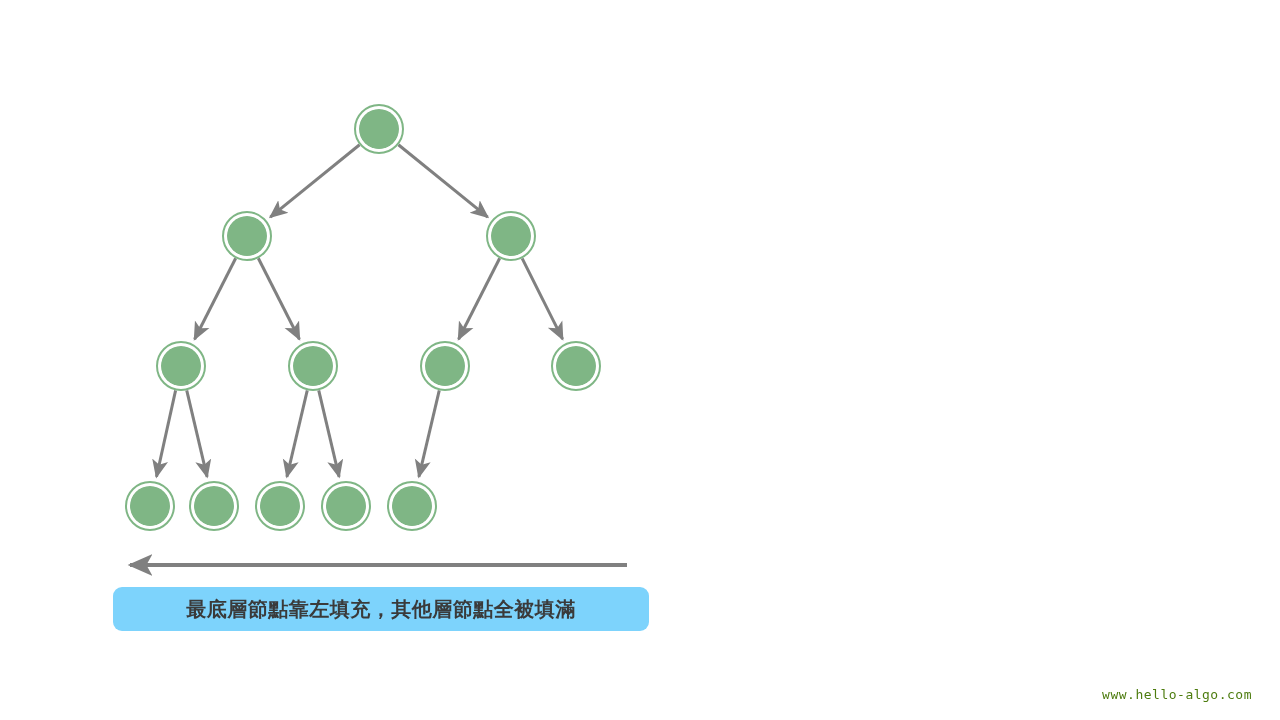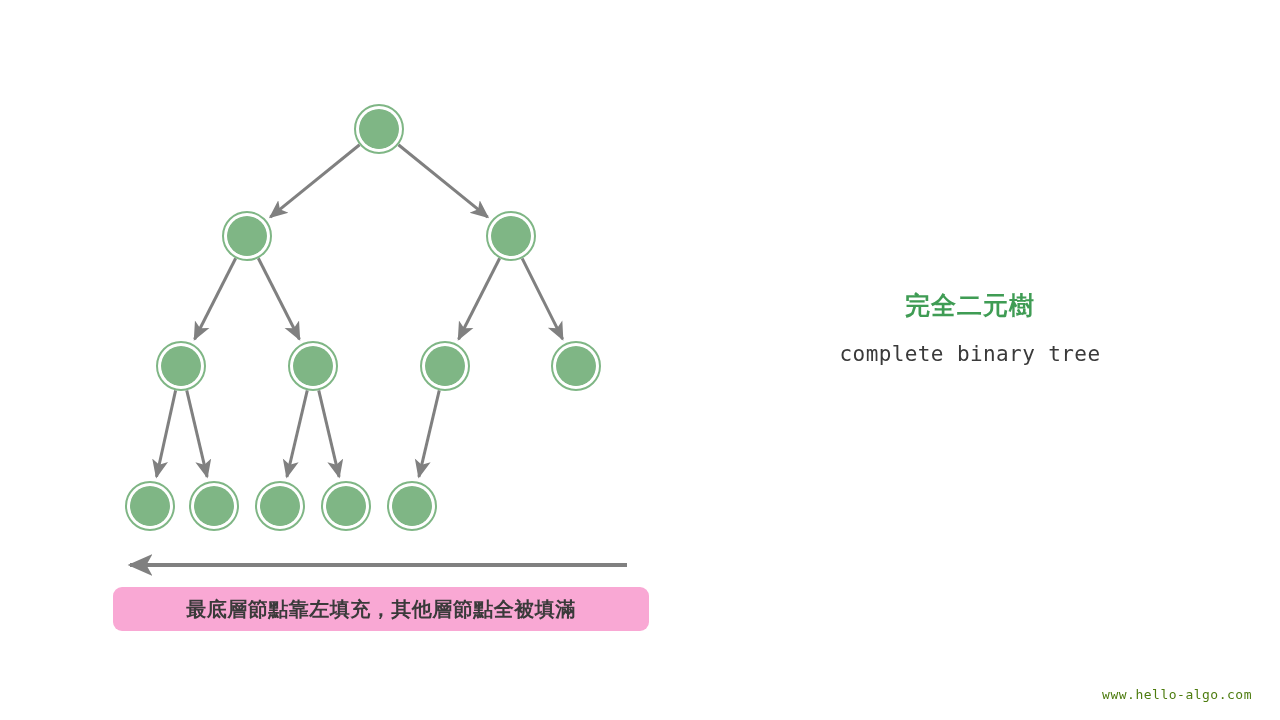--- a/index.html
+++ b/index.html
@@ -47,21 +47,21 @@
     color: #3a3a3a;
     margin-top: 21px;
     letter-spacing: 0.4px;
   }
   .caption-box {
     position: absolute;
     left: 113px;
     top: 587px;
     width: 536px;
     height: 44px;
-    background: #f9a8d4;
+    background: #7dd3fc;
     border-radius: 9px;
     display: flex;
     align-items: center;
     justify-content: center;
   }
   .caption-text {
     font-family: "Liberation Sans", sans-serif;
     font-size: 20px;
     font-weight: bold;
     color: #3a3a3a;
@@ -166,24 +166,20 @@
           <circle cx="412" cy="506" r="20" fill="#7fb685"></circle>
           <circle cx="412" cy="506" r="21.5" fill="none" stroke="#ffffff" stroke-width="2.5"></circle>
           <circle cx="412" cy="506" r="24" fill="none" stroke="#7fb685" stroke-width="2"></circle>
         </g>
       </g>
     <g id="direction-layer">
         <line x1="627" y1="565" x2="130" y2="565" stroke="#808080" stroke-width="4" marker-end="url(#arrowhead-left)"></line>
       </g>
   </svg>
 
-  <div class="label-block">
-    <div class="title-zh">完全二元樹</div>
-    <div class="title-en">complete binary tree</div>
-  </div>
 
   <div class="caption-box">
     <span class="caption-text">最底層節點靠左填充，其他層節點全被填滿</span>
   </div>
 
   <div class="watermark">www.hello-algo.com</div>
 
 </div>
 
 </body></html>

